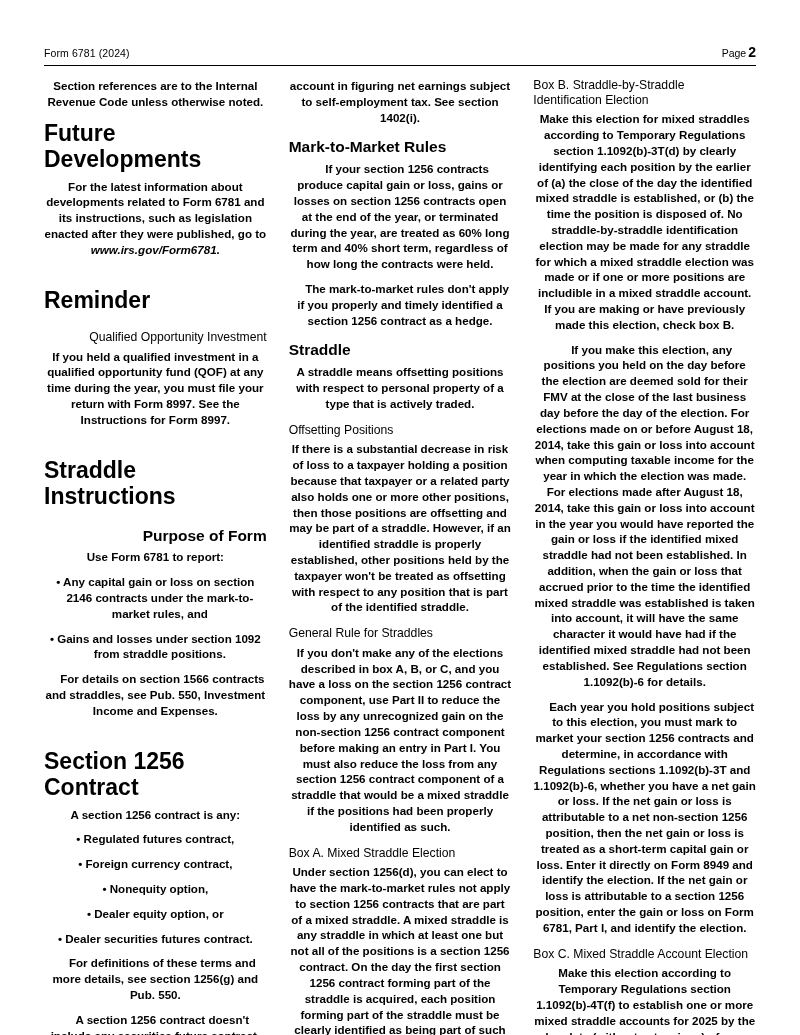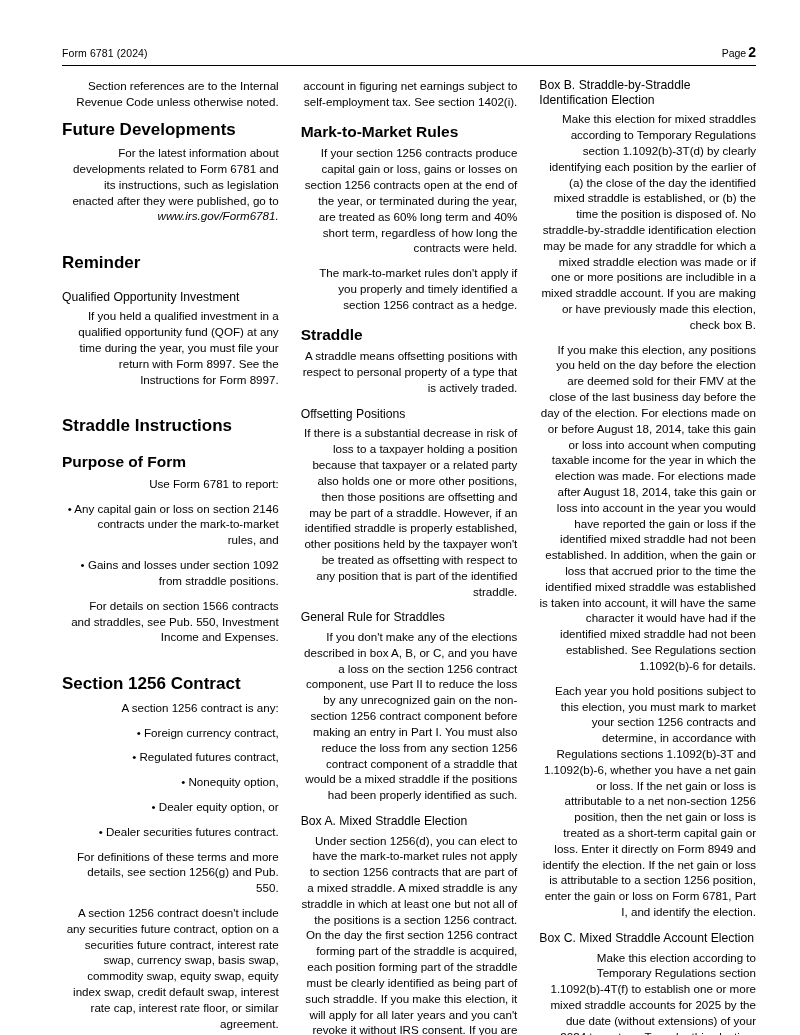--- a/index.html
+++ b/index.html
@@ -14,21 +14,21 @@
     color: #000000;
     position: relative;
     overflow: hidden;
   }
   .page {
     position: absolute;
     left: 0; top: 0;
     width: 800px;
     height: 799px;
     box-sizing: border-box;
-    padding: 44px 44px 10px 62px;
+    padding: 44px 44px 10px 44px;
   }
   .header-row {
     display: flex;
     justify-content: space-between;
     align-items: baseline;
     font-size: 10.5px;
     padding-bottom: 5px;
   }
   .header-left { letter-spacing: 0.1px; }
   .header-right { font-size: 10.5px; }
@@ -46,26 +46,27 @@
     gap: 22px;
     align-items: flex-start;
   }
   .col {
     width: 226px;
     font-size: 11.6px;
     line-height: 1.365;
   }
   p {
     margin: 0 0 0 0;
-    text-align: right;
+    text-align: center;
+    font-weight: bold;
   }
   .p + .p { margin-top: 9px; }
   .indent { text-indent: 14px; }
   .h1 {
-    font-size: 17px;
+    font-size: 23px;
     font-weight: bold;
     line-height: 1.15;
     margin: 29px 0 6px 0;
   }
   .h1.first { margin-top: 10px; }
   .h2 {
     font-size: 15.5px;
     font-weight: bold;
     line-height: 1.15;
     margin: 13px 0 5px 0;
@@ -75,21 +76,21 @@
     font-weight: normal;
     line-height: 1.2;
     margin: 11px 0 4px 0;
   }
   .bullet {
     margin-top: 9px;
     padding-left: 9px;
     text-indent: -9px;
   }
   .italic { font-style: italic; }
-  .tight { margin-top: 17px; }
+  .tight { margin-top: 17px; text-align: right; }
   .nomargin { margin-top: 0; }
 </style>
 </head>
 <body>
 
 <div class="page">
 
   <div class="header-row">
     <div class="header-left">Form 6781 (2024)</div>
     <div class="header-right">
@@ -112,22 +113,22 @@
 
       <div class="h1">Straddle Instructions</div>
       <div class="h2 tight">Purpose of Form</div>
       <p class="p nomargin">Use Form 6781 to report:</p>
       <p class="p bullet">• Any capital gain or loss on section 2146 contracts under the mark-to-market rules, and</p>
       <p class="p bullet">• Gains and losses under section 1092 from straddle positions.</p>
       <p class="p indent">For details on section 1566 contracts and straddles, see Pub. 550, Investment Income and Expenses.</p>
 
       <div class="h1">Section 1256 Contract</div>
       <p class="p nomargin">A section 1256 contract is any:</p>
+      <p class="p bullet">• Regulated futures contract,</p>
       <p class="p bullet">• Foreign currency contract,</p>
-      <p class="p bullet">• Regulated futures contract,</p>
       <p class="p bullet">• Nonequity option,</p>
       <p class="p bullet">• Dealer equity option, or</p>
       <p class="p bullet">• Dealer securities futures contract.</p>
       <p class="p indent">For definitions of these terms and more details, see section 1256(g) and Pub. 550.</p>
       <p class="p indent">A section 1256 contract doesn't include any securities future contract, option on a securities future contract, interest rate swap, currency swap, basis swap, commodity swap, equity swap, equity index swap, credit default swap, interest rate cap, interest rate floor, or similar agreement.</p>
       <p class="p indent">Special rules apply to certain foreign currency contracts. See section 988 and Regulations sections 1.988-1(a)(7) and 1.988-3. If an election is made under section 988(a)(1)(B) or 988(c)(1)(D), attach to your return a list of the contracts covered by the election(s). On the attachment, show the net gain or loss reported from those contracts and identify where the gain or loss is reported on the return. If an election is made under section 988(a)(1)(B), report on Form 6781 the gains and losses from section 1256 contracts that are also section 988 transactions.</p>
 
     </div>
 
     <div class="col">

